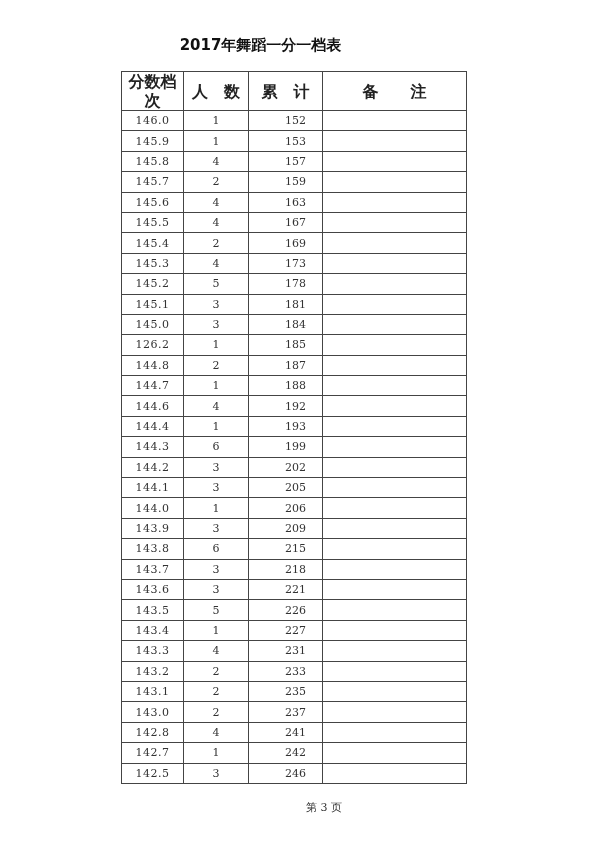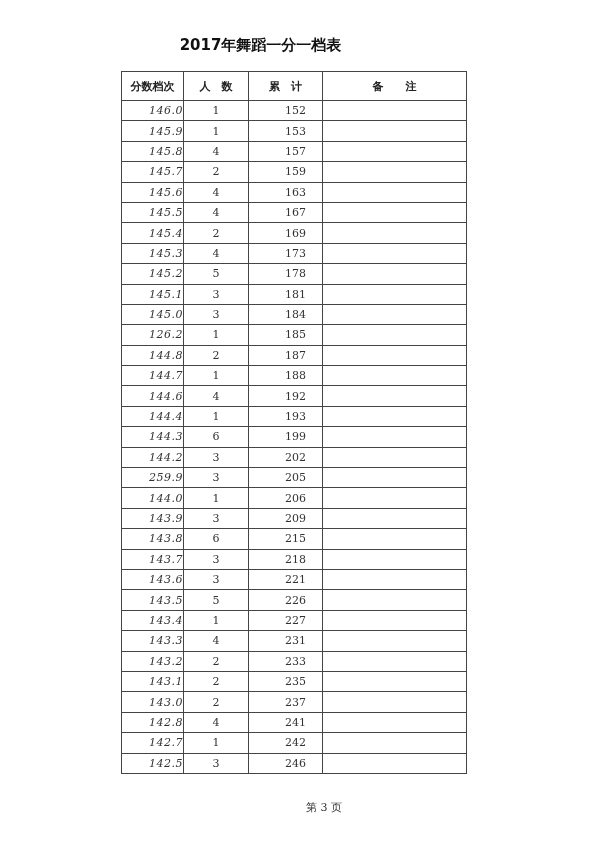--- a/index.html
+++ b/index.html
@@ -2,23 +2,23 @@
 <html><head>
 <meta charset="utf-8">
 <style>
   html, body { margin: 0; padding: 0; background: #ffffff; }
   body { width: 600px; height: 848px; position: relative; overflow: hidden;
          font-family: "DejaVu Serif", "Liberation Serif", serif; color: #222; }
   .title { position: absolute; left: 0; width: 521px; top: 36px; text-align: center;
            font-family: "DejaVu Sans", "Liberation Sans", sans-serif; font-weight: bold; font-size: 15px; color: #111; }
   table { position: absolute; left: 121px; top: 71px; border-collapse: collapse; table-layout: fixed; width: 345px; }
   td, th { border: 1px solid #444; padding: 0; font-size: 11px; font-weight: normal; height: 19.4px; line-height: 19px; }
-  th { height: 28px; font-family: "DejaVu Sans", "Liberation Sans", sans-serif; font-size: 11px; font-weight: bold; color: #222; text-align: center; }
+  th { height: 28px; font-family: "DejaVu Sans", "Liberation Sans", sans-serif; font-size: 16px; font-weight: bold; color: #222; text-align: center; }
   col.c1 { width: 62px; } col.c2 { width: 65px; } col.c3 { width: 74px; } col.c4 { width: 144px; }
-  td.score { text-align: right; letter-spacing: 0.5px; color: #333; font-style: italic; }
+  td.score { text-align: center; letter-spacing: 0.5px; color: #333; }
   td.count { text-align: center; color: #333; }
   td.cum { text-align: right; padding-right: 16px; color: #333; }
   .footer { position: absolute; left: 0; width: 570px; top: 800px; text-align: center; font-size: 11px; color: #333; padding-left: 39px; }
 </style>
 </head>
 <body>
 
 <div class="title">2017年舞蹈一分一档表</div>
 
 <table>
@@ -139,21 +139,21 @@
         <td class="cum">199</td>
         <td class="note"></td>
       </tr>
       <tr>
         <td class="score">144.2</td>
         <td class="count">3</td>
         <td class="cum">202</td>
         <td class="note"></td>
       </tr>
       <tr>
-        <td class="score">259.9</td>
+        <td class="score">144.1</td>
         <td class="count">3</td>
         <td class="cum">205</td>
         <td class="note"></td>
       </tr>
       <tr>
         <td class="score">144.0</td>
         <td class="count">1</td>
         <td class="cum">206</td>
         <td class="note"></td>
       </tr>

